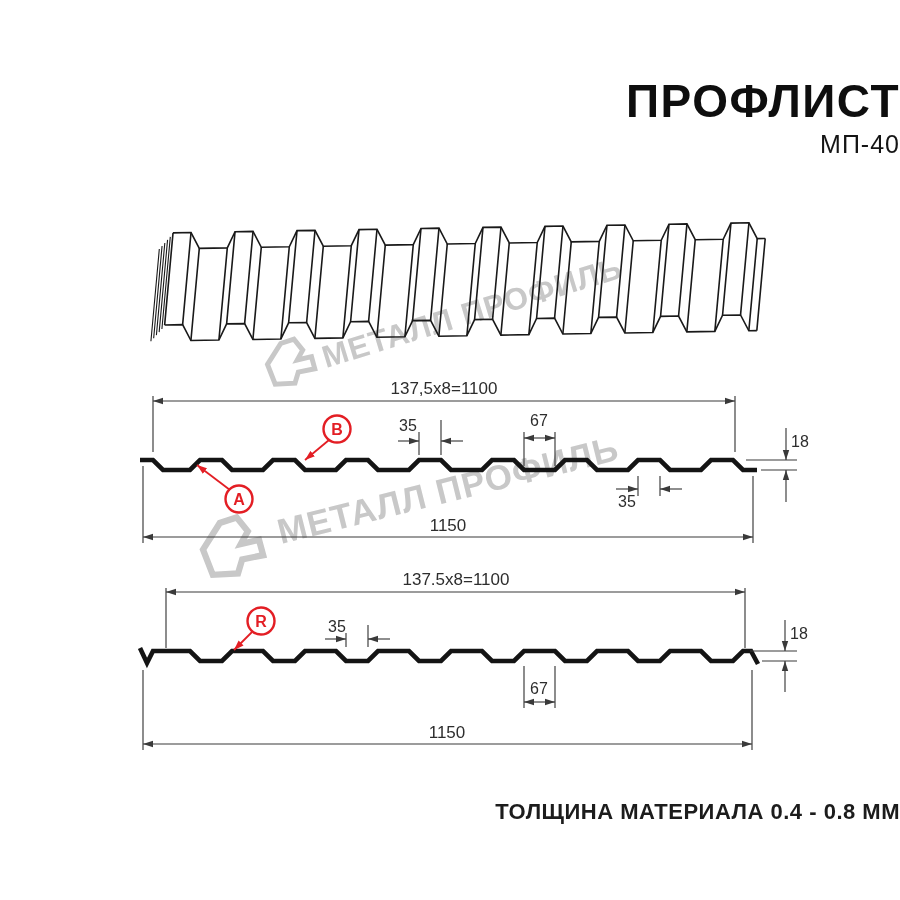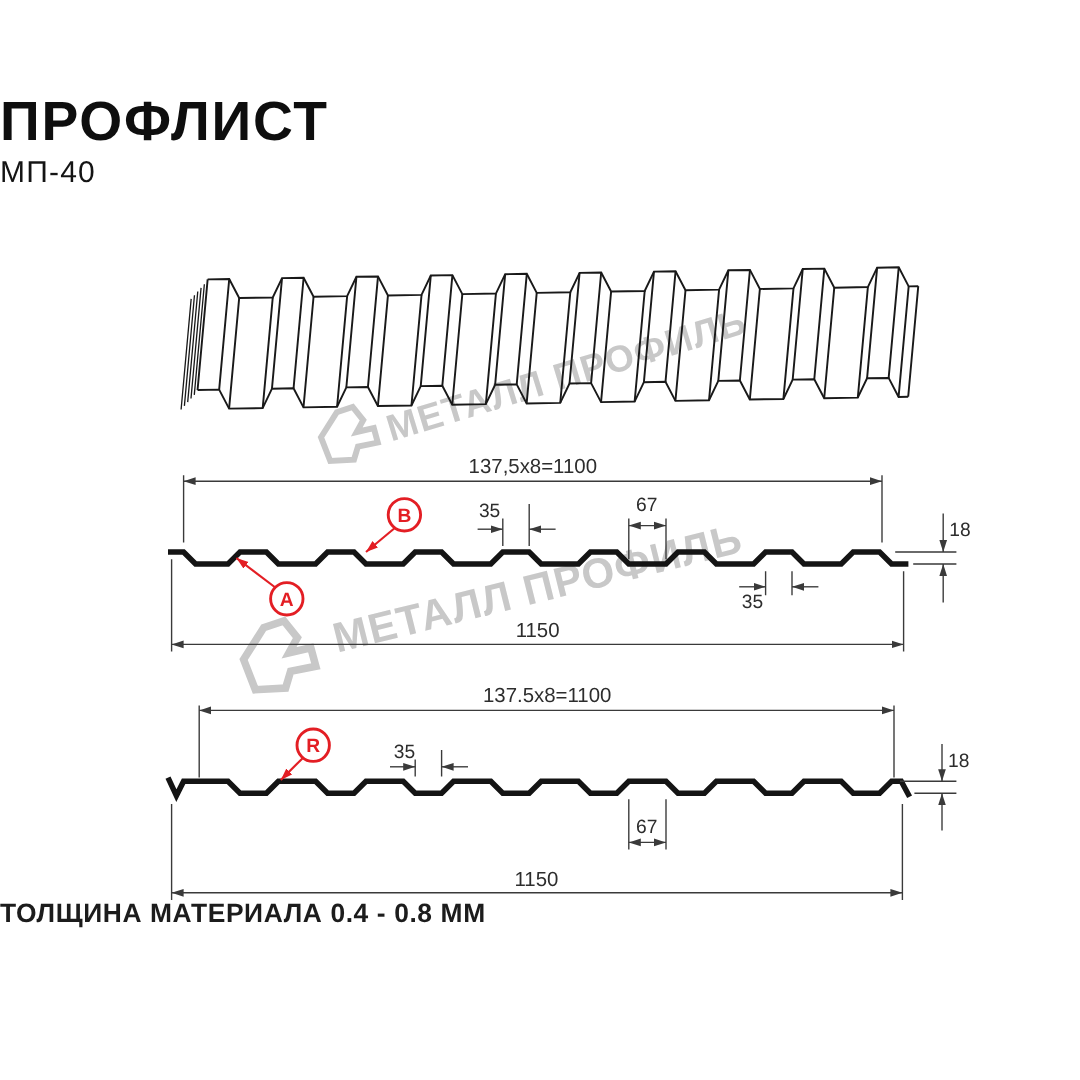--- a/index.html
+++ b/index.html
@@ -1,24 +1,24 @@
 <!DOCTYPE html>
 <html style="--red: #e31e24; --dim: #3a3a3a; --line: #141414; --wm: #c8c8c8;"><head>
 <meta charset="utf-8">
 <style>
   :root{ --red:#e31e24; --dim:#3a3a3a; --line:#141414; --wm:#c8c8c8; }
   html,body{margin:0;padding:0;}
   body{
     width:900px;height:900px;background:#fff;position:relative;overflow:hidden;
     font-family:"Liberation Sans",sans-serif;
   }
-  .abs-center{position:absolute;left:0;width:900px;text-align:left;}
+  .abs-center{position:absolute;left:0;width:900px;text-align:right;}
   .title{top:74px;font-size:46px;font-weight:800;letter-spacing:1.5px;color:#0e0e0e;}
   .subtitle{top:130px;font-size:25px;font-weight:500;letter-spacing:1px;color:#141414;}
-  .footer{top:748px;font-size:22px;font-weight:600;letter-spacing:.5px;color:#1c1c1c;}
+  .footer{top:799px;font-size:22px;font-weight:600;letter-spacing:.5px;color:#1c1c1c;}
   svg.drawing{position:absolute;left:0;top:0;}
   .prof{stroke:var(--line);stroke-width:4.6;fill:none;stroke-linejoin:miter;}
   .thin{stroke:var(--dim);stroke-width:1.15;fill:none;}
   .p3d{stroke:#191919;stroke-width:1.6;fill:none;stroke-linejoin:miter;}
   .dim{font-size:16px;fill:#2d2d2d;}
   .dimL{font-size:17px;fill:#2d2d2d;}
   .redl{stroke:var(--red);stroke-width:1.8;fill:none;}
   .redc{stroke:var(--red);stroke-width:2.4;fill:none;}
   .redt{fill:var(--red);font-size:16px;font-weight:600;}
   .wmt{fill:var(--wm);font-size:31px;font-weight:700;letter-spacing:1px;}

